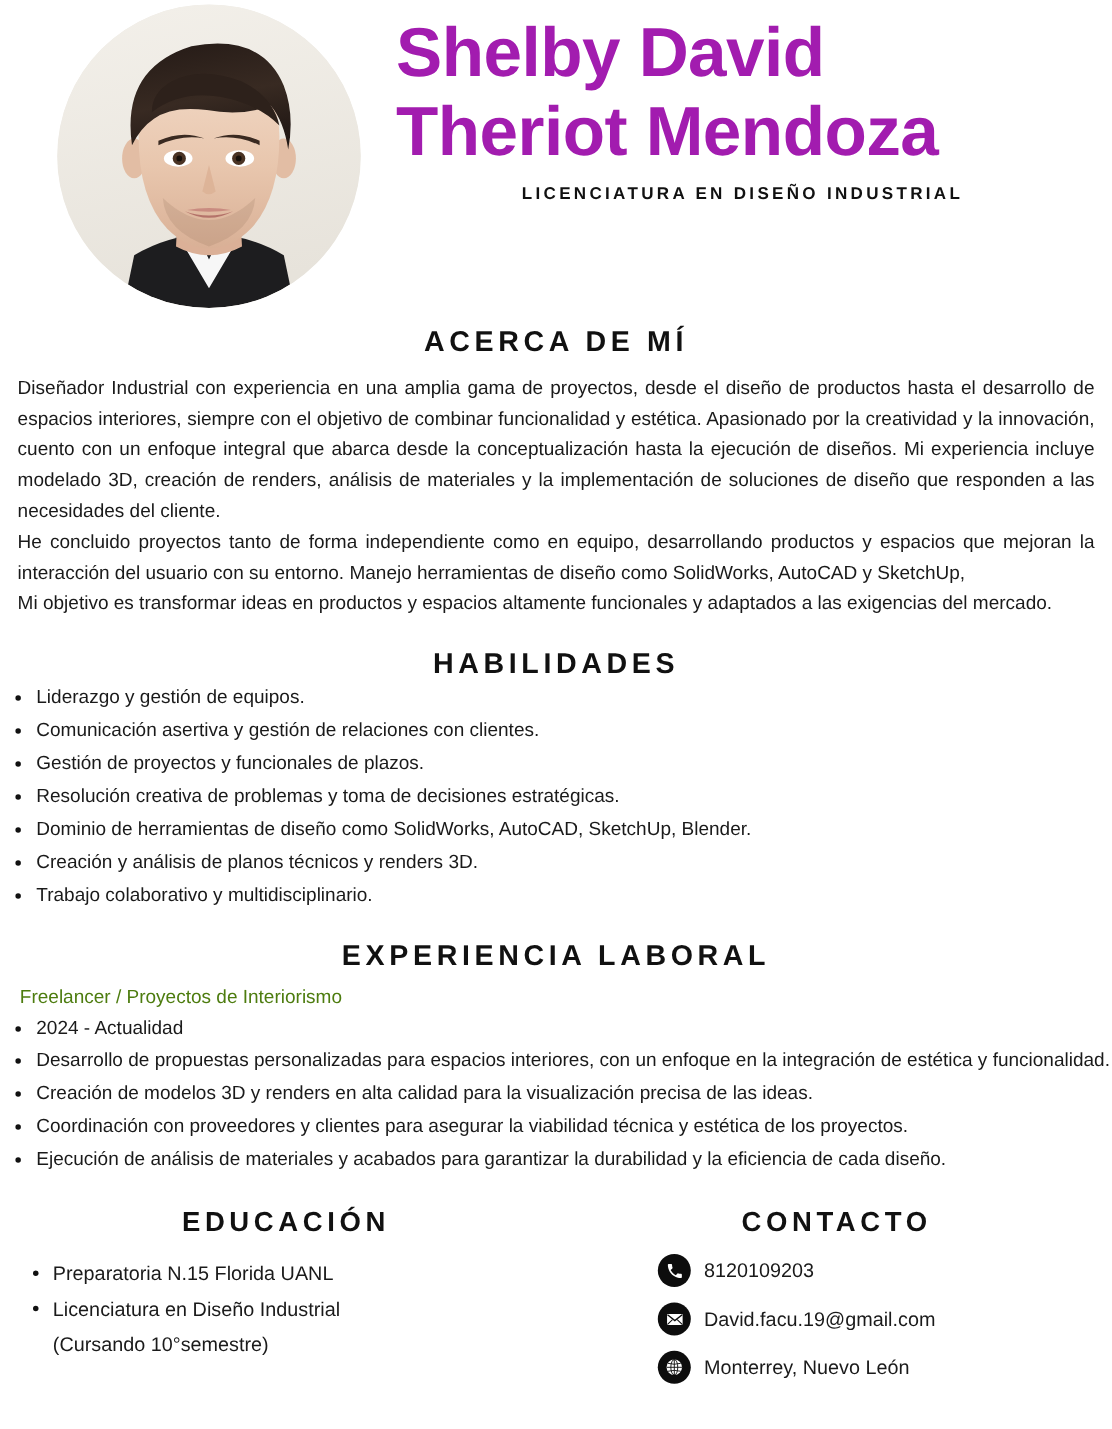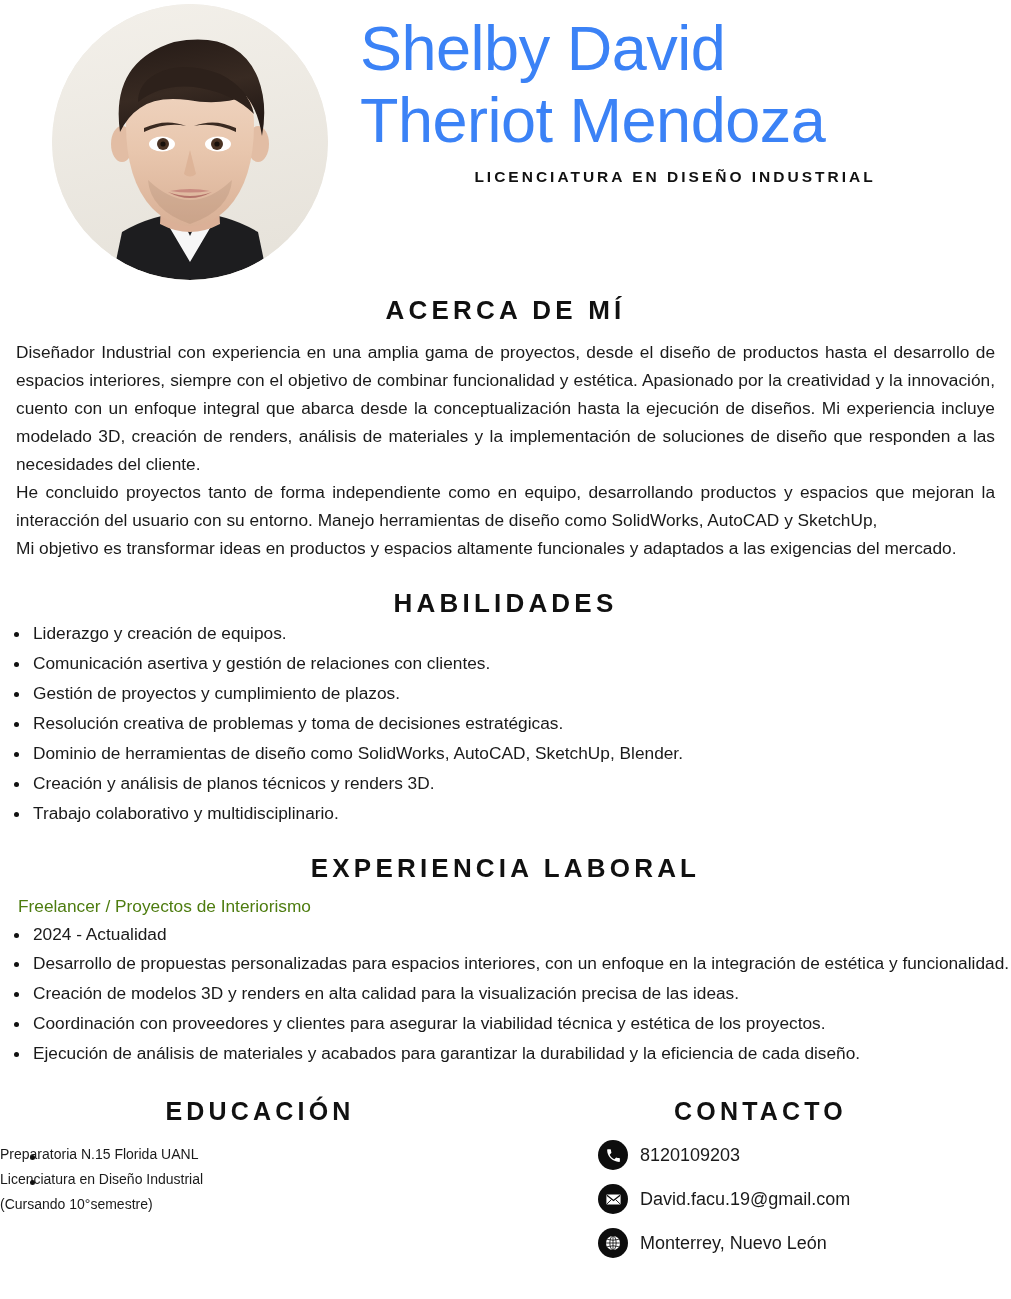--- a/index.html
+++ b/index.html
@@ -35,25 +35,25 @@
   .photo-svg { display: block; width: 276px; height: 276px; }
 
   .header-text {
     position: absolute;
     left: 360px;
     top: 14px;
     width: 640px;
   }
   .name-line {
     font-family: "Liberation Sans", sans-serif;
-    font-weight: 400;
+    font-weight: 700;
     font-size: 63px;
     line-height: 1.08;
     letter-spacing: -0.5px;
-    color: #3b82f6;
+    color: #a21caf;
     margin: 0;
     white-space: nowrap;
   }
   .name-line.l2 { margin-top: 4px; }
   .subtitle {
     margin-top: 14px;
     font-family: "Liberation Sans", sans-serif;
     font-weight: 700;
     font-size: 15.5px;
     letter-spacing: 3.0px;
@@ -145,22 +145,23 @@
   }
   .contact-heading { padding-right: 10px; }
 
   ul.edu-list {
     list-style: none;
     margin: 16px 0 0 0;
     padding: 0;
   }
   ul.edu-list > li {
     position: relative;
-    font-family: "Liberation Sans", sans-serif;
-    font-size: 14px;
+    padding-left: 48px;
+    font-family: "Liberation Sans", sans-serif;
+    font-size: 18px;
     line-height: 1.78;
     color: #1a1a1a;
   }
   ul.edu-list > li::before {
     content: "";
     position: absolute;
     left: 30px;
     top: 13px;
     width: 5px;
     height: 5px;
@@ -275,23 +276,23 @@
   <div class="about-body">
     <p class="just">Diseñador Industrial con experiencia en una amplia gama de proyectos, desde el diseño de productos hasta el desarrollo de espacios interiores, siempre con el objetivo de combinar funcionalidad y estética. Apasionado por la creatividad y la innovación, cuento con un enfoque integral que abarca desde la conceptualización hasta la ejecución de diseños. Mi experiencia incluye modelado 3D, creación de renders, análisis de materiales y la implementación de soluciones de diseño que responden a las necesidades del cliente.</p>
     <p class="just">He concluido proyectos tanto de forma independiente como en equipo, desarrollando productos y espacios que mejoran la interacción del usuario con su entorno. Manejo herramientas de diseño como SolidWorks, AutoCAD y SketchUp,</p>
     <p class="just">Mi objetivo es transformar ideas en productos y espacios altamente funcionales y adaptados a las exigencias del mercado.</p>
   </div>
 </section>
 
 <section class="skills-section">
   <h2 class="section-heading">HABILIDADES</h2>
   <ul class="bullets skills-list">
-    <li>Liderazgo y creación de equipos.</li>
+    <li>Liderazgo y gestión de equipos.</li>
     <li>Comunicación asertiva y gestión de relaciones con clientes.</li>
-    <li>Gestión de proyectos y cumplimiento de plazos.</li>
+    <li>Gestión de proyectos y funcionales de plazos.</li>
     <li>Resolución creativa de problemas y toma de decisiones estratégicas.</li>
     <li>Dominio de herramientas de diseño como SolidWorks, AutoCAD, SketchUp, Blender.</li>
     <li>Creación y análisis de planos técnicos y renders 3D.</li>
     <li>Trabajo colaborativo y multidisciplinario.</li>
   </ul>
 </section>
 
 <section class="exp-section">
   <h2 class="section-heading">EXPERIENCIA LABORAL</h2>
   <div class="exp-role">Freelancer / Proyectos de Interiorismo</div>

